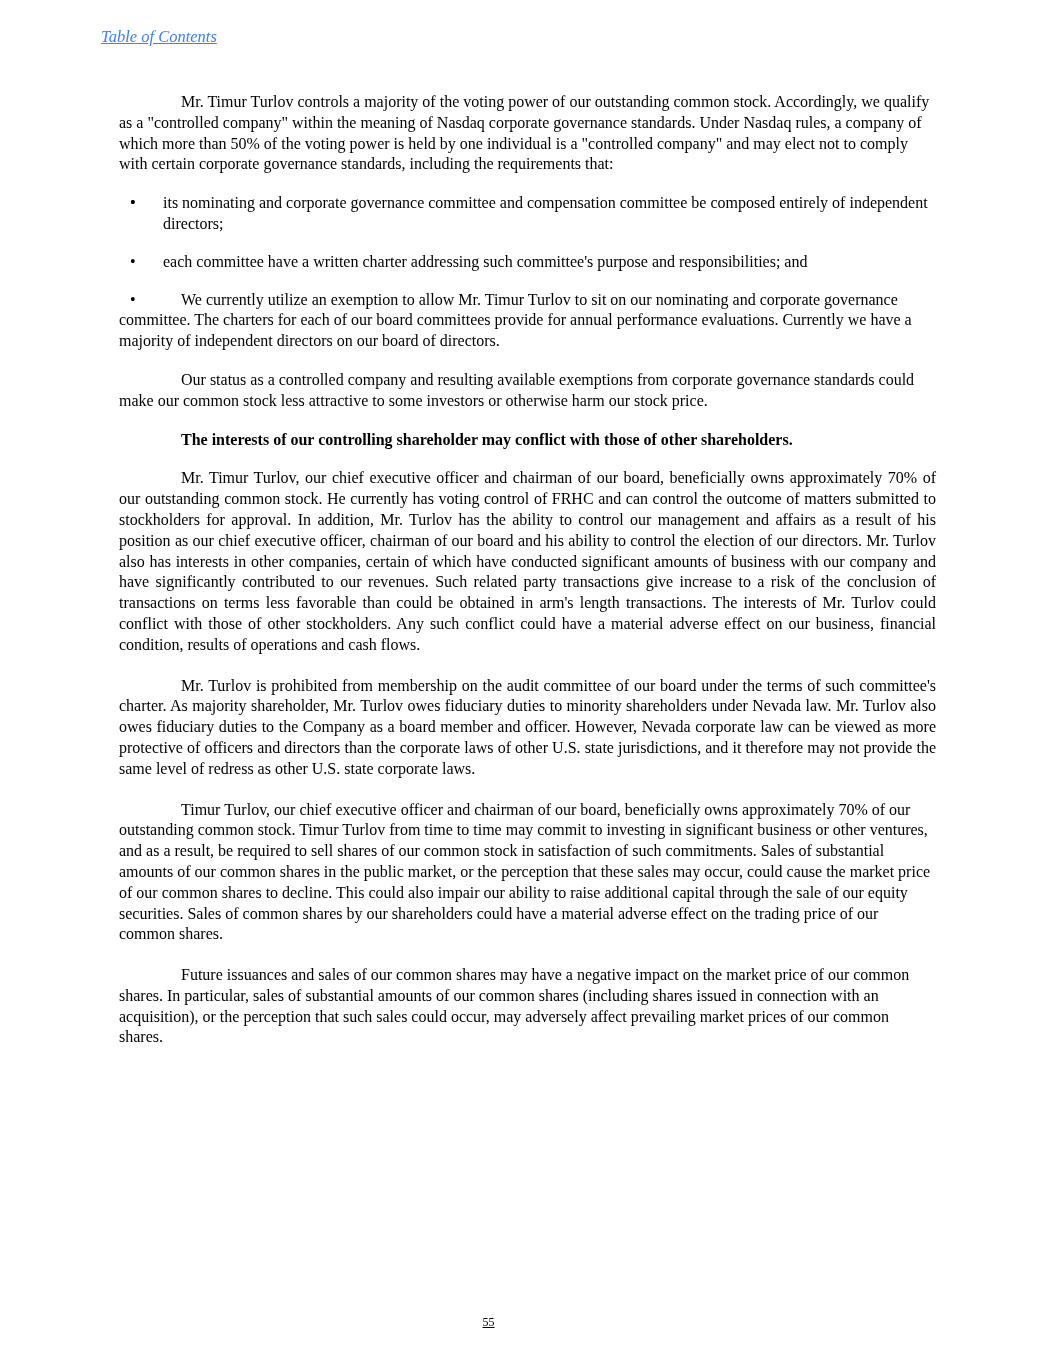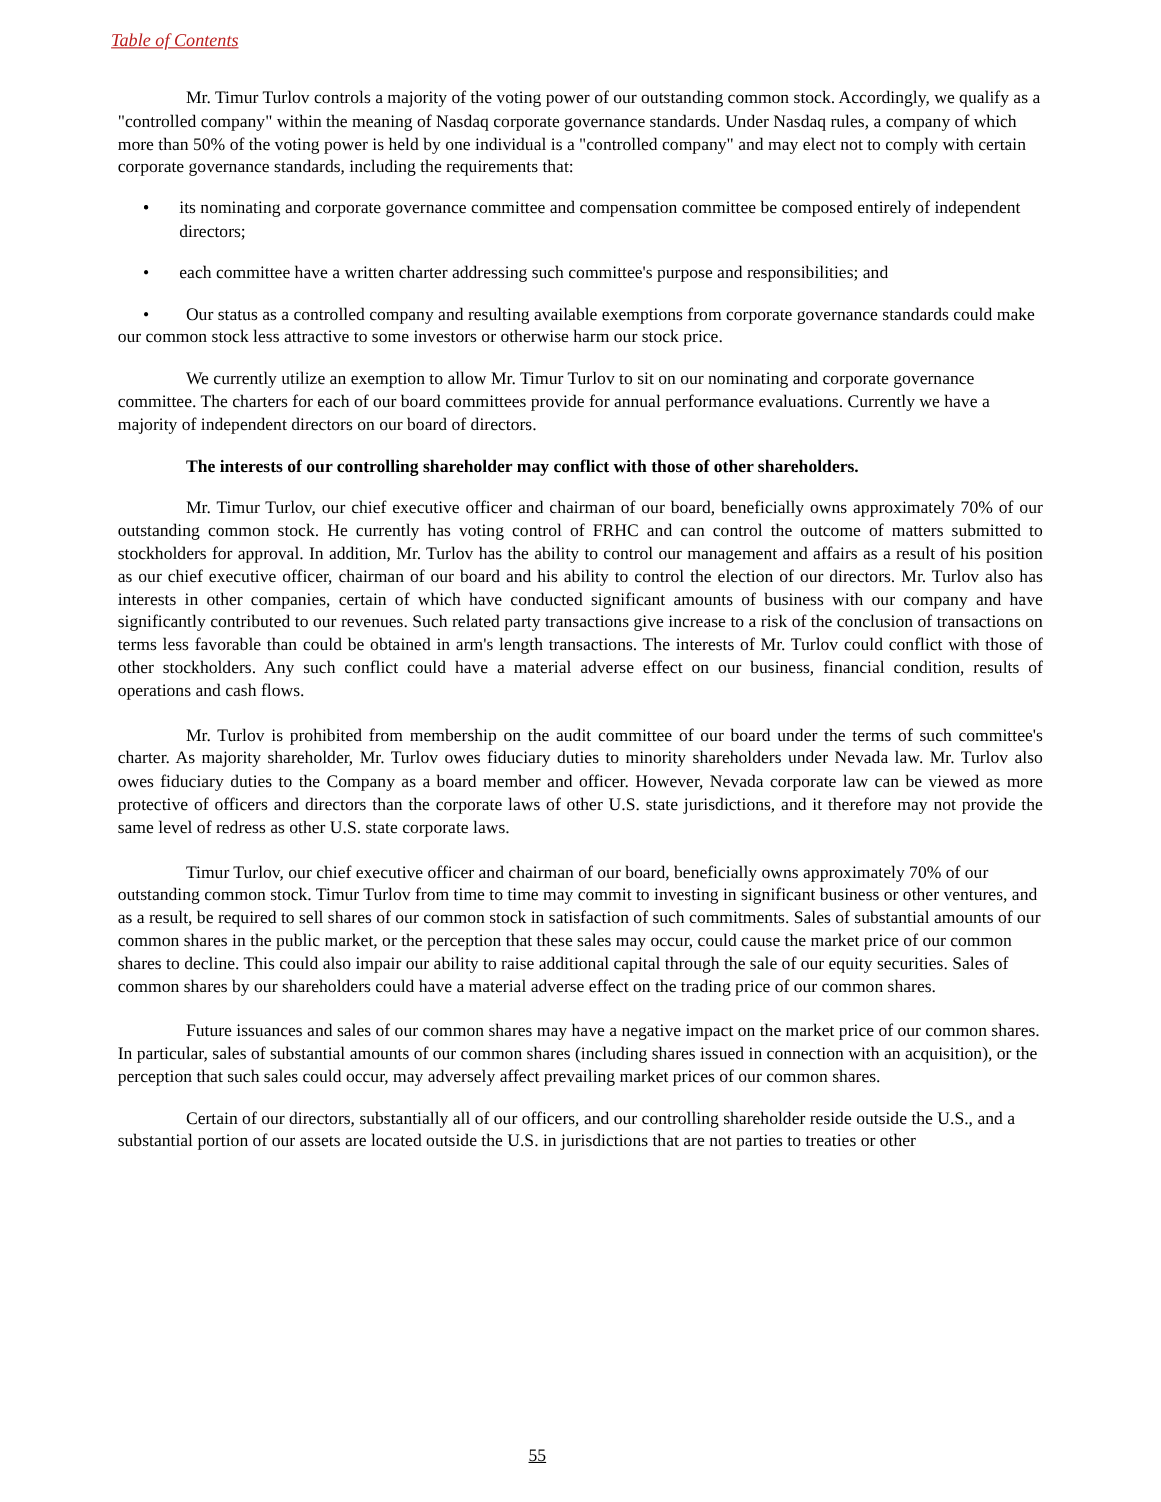--- a/index.html
+++ b/index.html
@@ -1,28 +1,28 @@
 <!DOCTYPE html>
 <html><head>
 <meta charset="utf-8">
 <style>
   html, body { margin:0; padding:0; background:#ffffff; }
   body { width:1055px; height:1365px; position:relative; overflow:hidden;
          font-family:"Liberation Serif", "DejaVu Serif", serif; color:#000; font-size:16px; }
-  .toc { position:absolute; left:101px; top:27px; font-style:italic; color:#b91c1c;
+  .toc { position:absolute; left:101px; top:27px; font-style:italic; color:#3b82f6;
          text-decoration:underline; font-size:16.5px; cursor:pointer; }
   .page { position:absolute; left:101px; top:74px; width:853px; line-height:20.8px; }
-  p { margin:6px; }
+  p { margin:18px; }
   .ind { text-indent:62px; }
   .just { text-align:justify; }
   .head { font-weight:bold; text-indent:62px; }
   ul { list-style:none; padding:0; margin:0; }
   .bullet { position:relative; padding-left:62px; }
   .bullet .dot { position:absolute; left:29px; top:0; }
-  .pnum { position:absolute; left:0; width:977px; top:1315px; text-align:center; font-size:16px;text-decoration:underline; }
+  .pnum { position:absolute; left:0; width:977px; top:1315px; text-align:center; font-size:12px;text-decoration:underline; }
 </style>
 </head>
 <body>
 
 <a class="toc">Table of Contents</a>
 
 <div class="page">
   <p class="ind">Mr. Timur Turlov controls a majority of the voting power of our outstanding common stock. Accordingly, we qualify as a "controlled company" within the meaning of Nasdaq corporate governance standards. Under Nasdaq rules, a company of which more than 50% of the voting power is held by one individual is a "controlled company" and may elect not to comply with certain corporate governance standards, including the requirements that:</p>
 
   <ul style="margin-top:16px;">
@@ -35,23 +35,22 @@
     </li>
     <li class="bullet" style="margin-top:17px;">
       <span class="dot">•</span>
       <span>each committee have a written charter addressing such committee's purpose and responsibilities; and</span>
     </li>
     <li class="bullet" style="margin-top:17px;">
       <span class="dot">•</span>
     </li>
   </ul>
 
+  <p class="ind" style="margin-top:17px;">We currently utilize an exemption to allow Mr. Timur Turlov to sit on our nominating and corporate governance committee. The charters for each of our board committees provide for annual performance evaluations. Currently we have a majority of independent directors on our board of directors.</p>
   <p class="ind" style="margin-top:17px;">Our status as a controlled company and resulting available exemptions from corporate governance standards could make our common stock less attractive to some investors or otherwise harm our stock price.</p>
-  <p class="ind" style="margin-top:17px;">We currently utilize an exemption to allow Mr. Timur Turlov to sit on our nominating and corporate governance committee. The charters for each of our board committees provide for annual performance evaluations. Currently we have a majority of independent directors on our board of directors.</p>
   <p class="head" style="margin-top:17px;">The interests of our controlling shareholder may conflict with those of other shareholders.</p>
   <p class="ind just" style="margin-top:17px;">Mr. Timur Turlov, our chief executive officer and chairman of our board, beneficially owns approximately 70% of our outstanding common stock. He currently has voting control of FRHC and can control the outcome of matters submitted to stockholders for approval. In addition, Mr. Turlov has the ability to control our management and affairs as a result of his position as our chief executive officer, chairman of our board and his ability to control the election of our directors. Mr. Turlov also has interests in other companies, certain of which have conducted significant amounts of business with our company and have significantly contributed to our revenues. Such related party transactions give increase to a risk of the conclusion of transactions on terms less favorable than could be obtained in arm's length transactions. The interests of Mr. Turlov could conflict with those of other stockholders. Any such conflict could have a material adverse effect on our business, financial condition, results of operations and cash flows.</p>
   <p class="ind just" style="margin-top:20px;">Mr. Turlov is prohibited from membership on the audit committee of our board under the terms of such committee's charter. As majority shareholder, Mr. Turlov owes fiduciary duties to minority shareholders under Nevada law. Mr. Turlov also owes fiduciary duties to the Company as a board member and officer. However, Nevada corporate law can be viewed as more protective of officers and directors than the corporate laws of other U.S. state jurisdictions, and it therefore may not provide the same level of redress as other U.S. state corporate laws.</p>
   <p class="ind" style="margin-top:20px;">Timur Turlov, our chief executive officer and chairman of our board, beneficially owns approximately 70% of our outstanding common stock. Timur Turlov from time to time may commit to investing in significant business or other ventures, and as a result, be required to sell shares of our common stock in satisfaction of such commitments. Sales of substantial amounts of our common shares in the public market, or the perception that these sales may occur, could cause the market price of our common shares to decline. This could also impair our ability to raise additional capital through the sale of our equity securities. Sales of common shares by our shareholders could have a material adverse effect on the trading price of our common shares.</p>
   <p class="ind" style="margin-top:20px;">Future issuances and sales of our common shares may have a negative impact on the market price of our common shares. In particular, sales of substantial amounts of our common shares (including shares issued in connection with an acquisition), or the perception that such sales could occur, may adversely affect prevailing market prices of our common shares.</p>
-  <p class="ind" style="margin-top:17px;">Certain of our directors, substantially all of our officers, and our controlling shareholder reside outside the U.S., and a substantial portion of our assets are located outside the U.S. in jurisdictions that are not parties to treaties or other</p>
 </div>
 
 <div class="pnum">55</div>
 
 </body></html>

